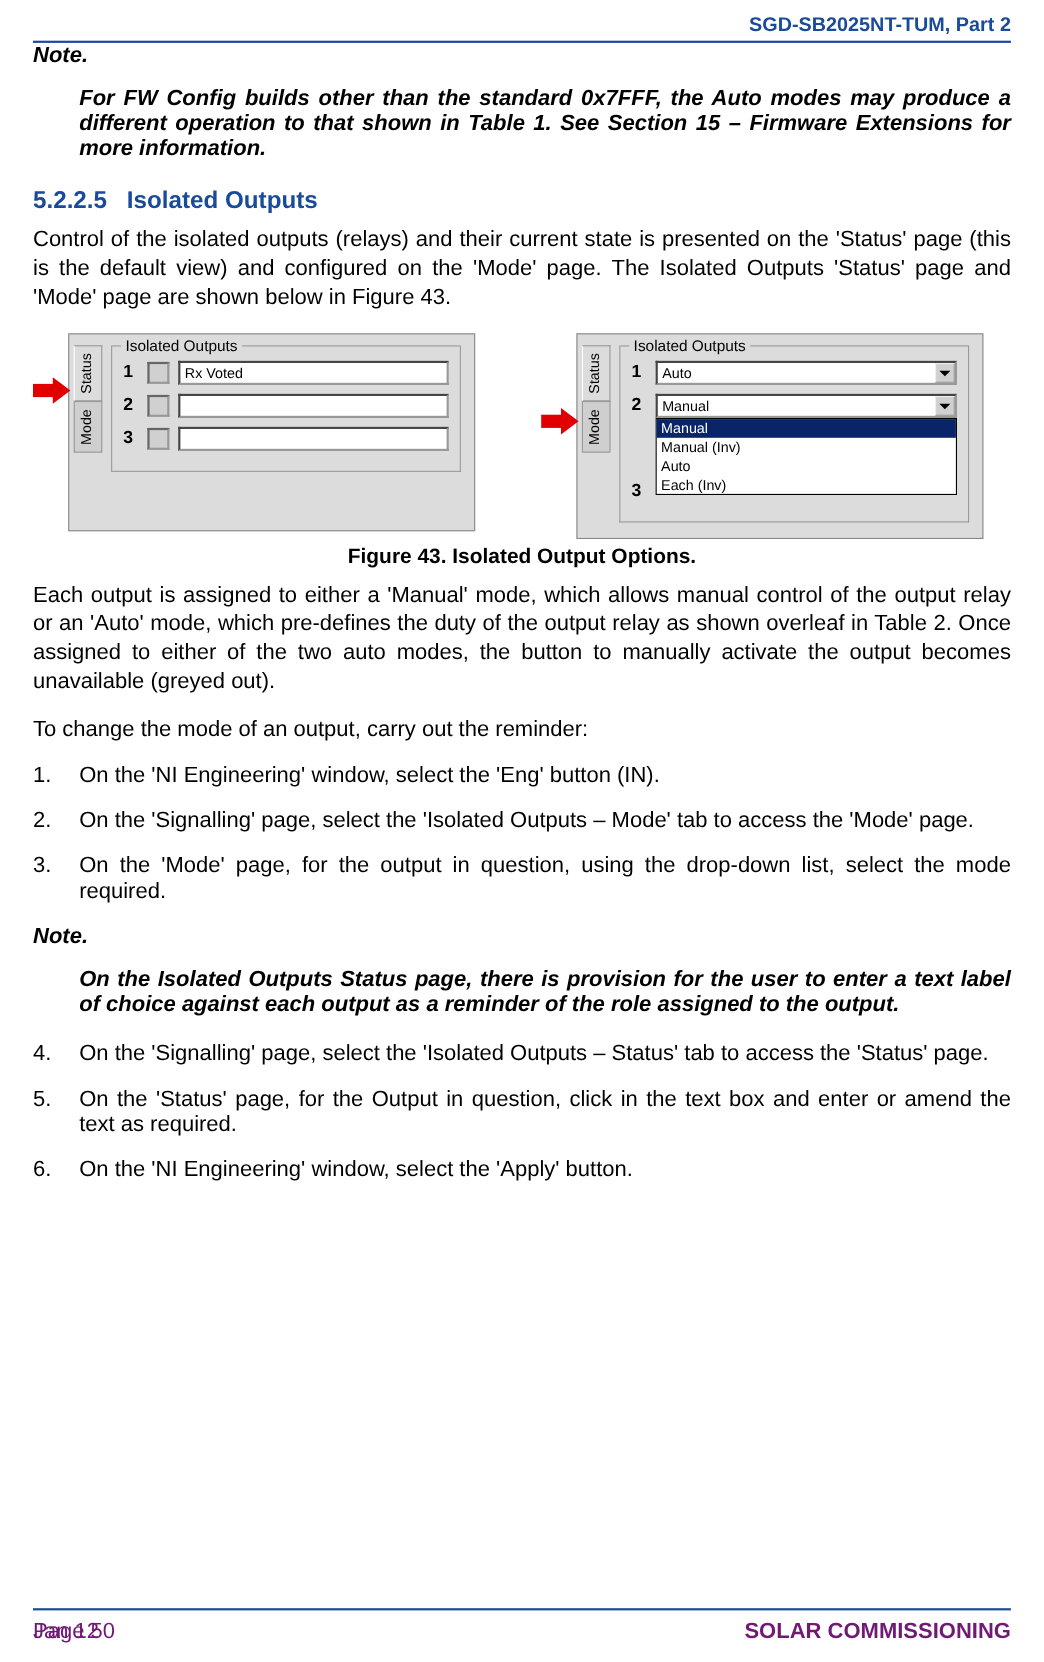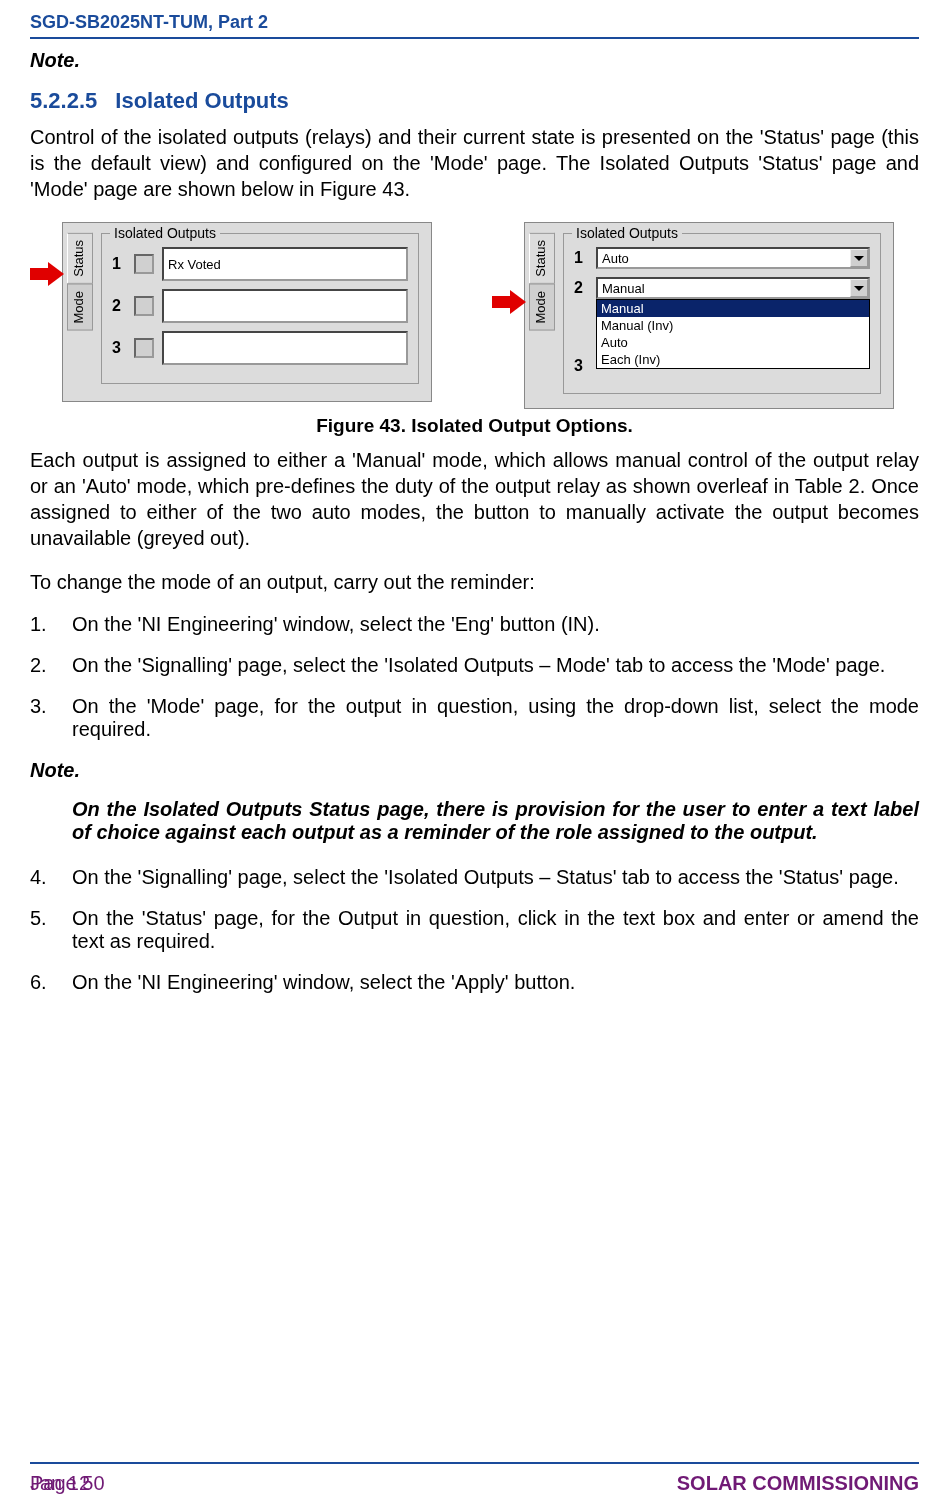--- a/index.html
+++ b/index.html
@@ -11,22 +11,22 @@
       padding: 0;
     }
     .page {
       padding: 12px 30px 20px 30px;
       position: relative;
       min-height: 1511px;
     }
     .header {
       border-bottom: 2px solid #1a4b9b;
       padding-bottom: 4px;
-      text-align: left;
-      margin-bottom: 10px;
+      text-align: right;
+      margin-bottom: 0;
     }
     .doc-id {
       color: #1a4b9b;
       font-weight: bold;
       font-size: 18px;
     }
     .note-label {
       font-style: italic;
       font-weight: bold;
       font-size: 20px;
@@ -156,21 +156,21 @@
     .checkbox {
       width: 20px;
       height: 20px;
       background: #d0d0d0;
       border: 2px solid #999;
       border-top-color: #666;
       border-left-color: #666;
     }
     .textbox {
       flex: 1;
-      height: 34px;
+      height: 22px;
       background: #fff;
       border: 2px inset #999;
       font-size: 13px;
       padding: 1px 4px;
     }
     .dropdown {
       flex: 1;
       height: 22px;
       background: #fff;
       border: 2px inset #999;
@@ -246,20 +246,21 @@
 </head>
 <body>
 
 <div class="page">
 
   <div class="header">
     <span class="doc-id">SGD-SB2025NT-TUM, Part 2</span>
   </div>
 
   <div class="note-label">Note.</div>
+  <div class="note-body">For FW Config builds other than the standard 0x7FFF, the Auto modes may produce a different operation to that shown in Table 1.  See Section 15 – Firmware Extensions for more information.</div>
 
   <div class="section-heading">
     <span class="section-num">5.2.2.5</span><span>Isolated Outputs</span>
   </div>
 
   <div class="body-text">Control of the isolated outputs (relays) and their current state is presented on the 'Status' page (this is the default view) and configured on the 'Mode' page.   The Isolated Outputs 'Status' page and 'Mode' page are shown below in Figure 43.</div>
 
   <div class="figure-area">
 
     <div class="panel-wrap">

